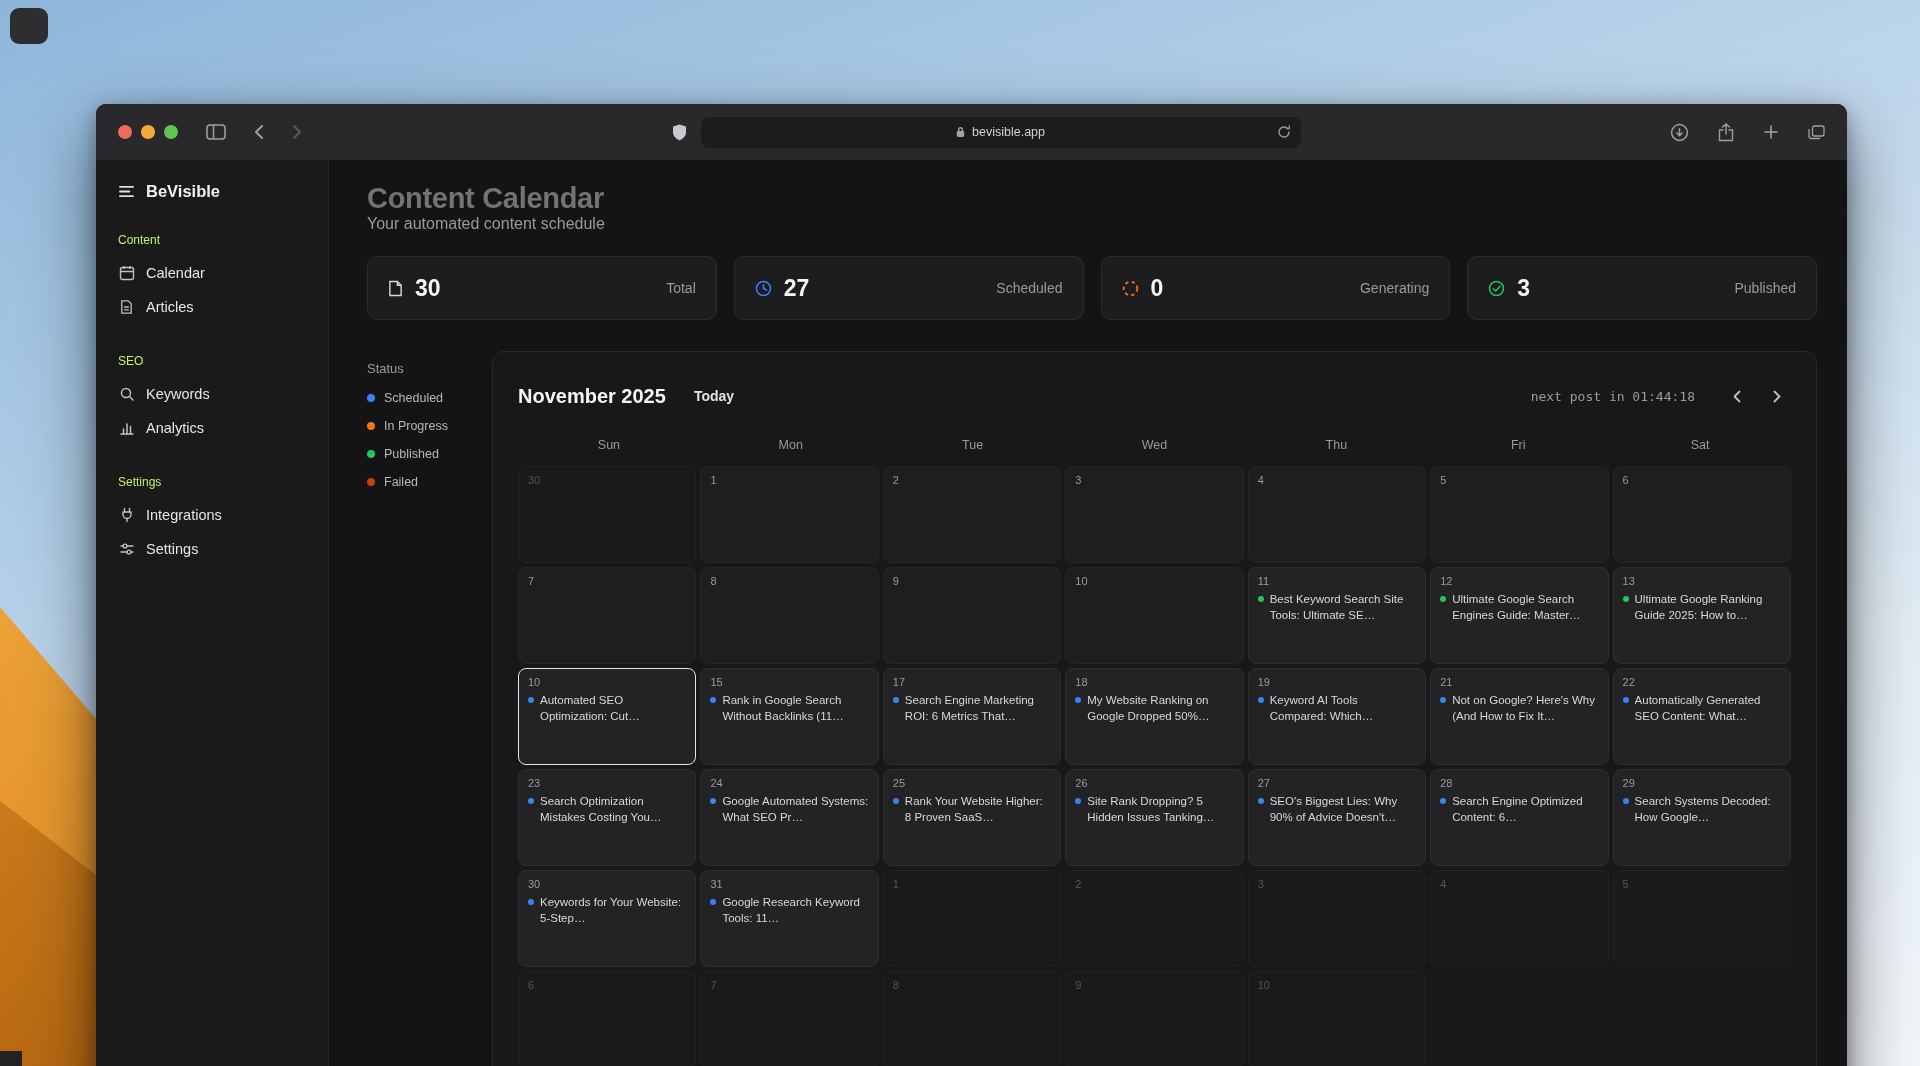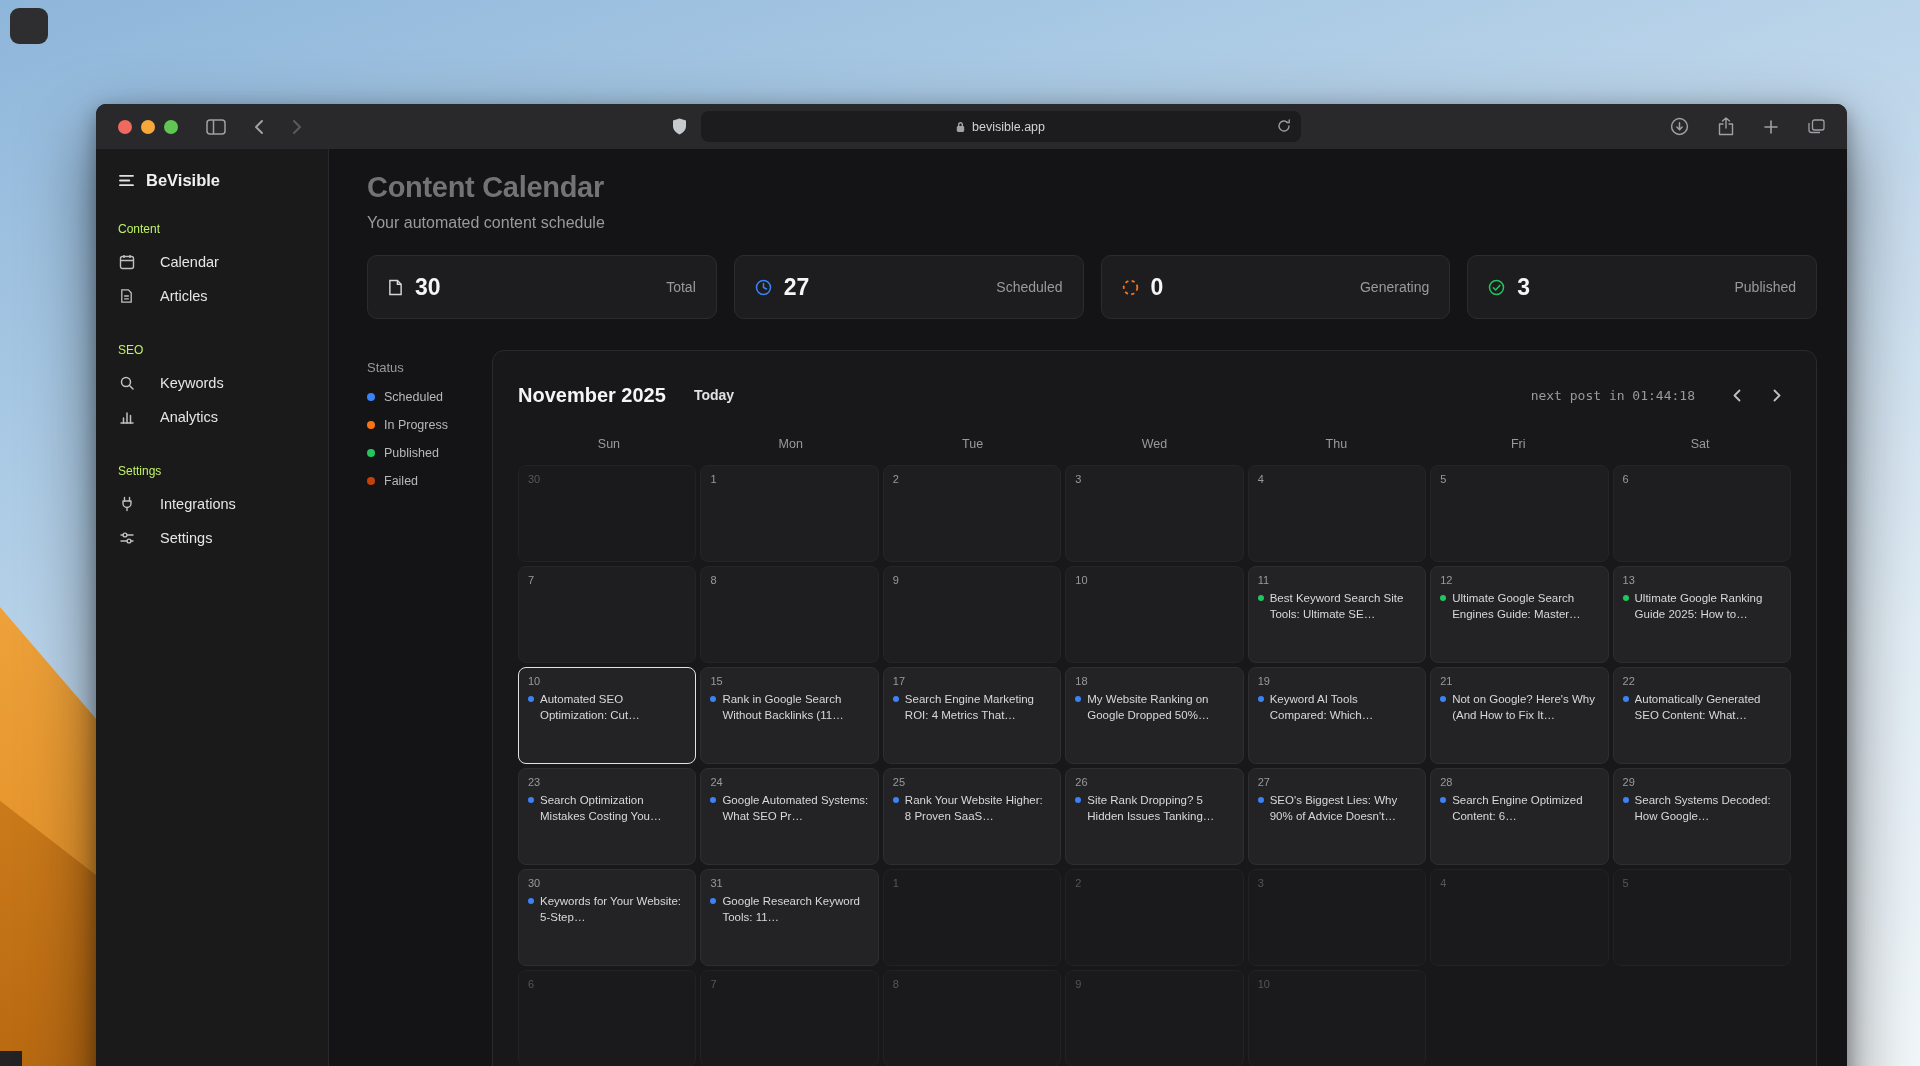--- a/index.html
+++ b/index.html
@@ -14,21 +14,21 @@
     background:linear-gradient(180deg,#d07f1d,#b96a12); clip-path:polygon(0 22%, 46% 68%, 68% 100%, 0 100%); }
   .corner-tl { position:absolute; left:10px; top:8px; width:38px; height:36px; background:#2e2e30; border-radius:9px; }
   .corner-bl { position:absolute; left:0; bottom:0; width:22px; height:15px; background:#232325; }
 
   
   .window { position:absolute; left:96px; top:104px; width:1751px; height:1100px;
     border-radius:10px; overflow:hidden; background:#141416;
     box-shadow:0 30px 70px rgba(0,0,0,.5), 0 6px 20px rgba(0,0,0,.35);
     display:flex; flex-direction:column; }
 
-  .toolbar { height:45px; flex-shrink:0; background:#29292b; display:flex; align-items:center; padding:0 22px; }
+  .toolbar { height:56px; flex-shrink:0; background:#29292b; display:flex; align-items:center; padding:0 22px; }
   .traffic { display:flex; gap:9px; align-items:center; }
   .traffic span { width:14px; height:14px; border-radius:50%; display:block; }
   .tl-close { background:#ee6a5f; }
   .tl-min   { background:#f5a93b; }
   .tl-zoom  { background:#61c554; }
   .tb-icon { display:flex; align-items:center; justify-content:center; color:#9fa0a3; }
   .tb-icon.dim { color:#5a5a5d; }
   .tb-left { display:flex; align-items:center; }
   .tb-left .tb-icon { margin-left:28px; }
   .tb-center { flex:1; display:flex; align-items:center; justify-content:center; gap:14px; }
@@ -40,27 +40,27 @@
   .reload { position:absolute; right:10px; top:8px; color:#9a9a9e; display:flex; }
   .tb-right { display:flex; align-items:center; gap:29px; color:#a0a0a4; }
 
   
   .app { flex:1; display:flex; min-height:0; background:#141416; }
   .sidebar { width:233px; flex-shrink:0; background:#1a1a1b; border-right:1px solid #28282a; padding:20px 16px; }
   .logo-row { display:flex; align-items:center; gap:11px; padding:2px 6px; color:#f0f0f0;
     font-size:16.5px; font-weight:700; }
   .logo-row .nav-icon { color:#e0e0e0; }
   .nav-section-label { font-size:12px; color:#bef264; margin:30px 6px 9px; }
-  .nav-item { display:flex; align-items:center; gap:25px; padding:9px 6px; border-radius:6px;
+  .nav-item { display:flex; align-items:center; gap:11px; padding:9px 6px; border-radius:6px;
     font-size:14.5px; color:#e6e6e8; cursor:default; }
   .nav-icon { display:flex; align-items:center; color:#c0c0c3; width:17px; justify-content:center; }
 
   .main { flex:1; min-width:0; padding:22px 30px 0 38px; }
   .page-title { font-size:29px; font-weight:700; color:#737373; letter-spacing:-.3px; }
-  .page-subtitle { font-size:16px; color:#9a9a9c; margin-top:10px; }
+  .page-subtitle { font-size:16px; color:#9a9a9c; }
 
   .stats-row { display:flex; gap:17px; margin-top:23px; }
   .stat-card { flex:1; height:64px; background:#1d1d1f; border:1px solid #2c2c2e; border-radius:10px;
     display:flex; align-items:center; padding:0 20px; }
   .stat-icon { display:flex; align-items:center; }
   .stat-value { font-size:23px; font-weight:700; color:#f5f5f5; margin-left:12px; }
   .stat-label { margin-left:auto; font-size:14px; color:#9a9a9c; }
 
   .content-row { display:flex; margin-top:31px; align-items:flex-start; }
   .legend { width:125px; flex-shrink:0; padding-top:10px; }
@@ -418,21 +418,21 @@
                   <div class="cell-day">15</div>
                   <div class="event">
                     <span class="event-dot" style="background:#3b82f6"></span>
                     <span class="event-title">Rank in Google Search Without Backlinks (11…</span>
                   </div>
                 </div>
                 <div class="cal-cell has-event">
                   <div class="cell-day">17</div>
                   <div class="event">
                     <span class="event-dot" style="background:#3b82f6"></span>
-                    <span class="event-title">Search Engine Marketing ROI: 4 Metrics That…</span>
+                    <span class="event-title">Search Engine Marketing ROI: 6 Metrics That…</span>
                   </div>
                 </div>
                 <div class="cal-cell has-event">
                   <div class="cell-day">18</div>
                   <div class="event">
                     <span class="event-dot" style="background:#3b82f6"></span>
                     <span class="event-title">My Website Ranking on Google Dropped 50%…</span>
                   </div>
                 </div>
                 <div class="cal-cell has-event">

